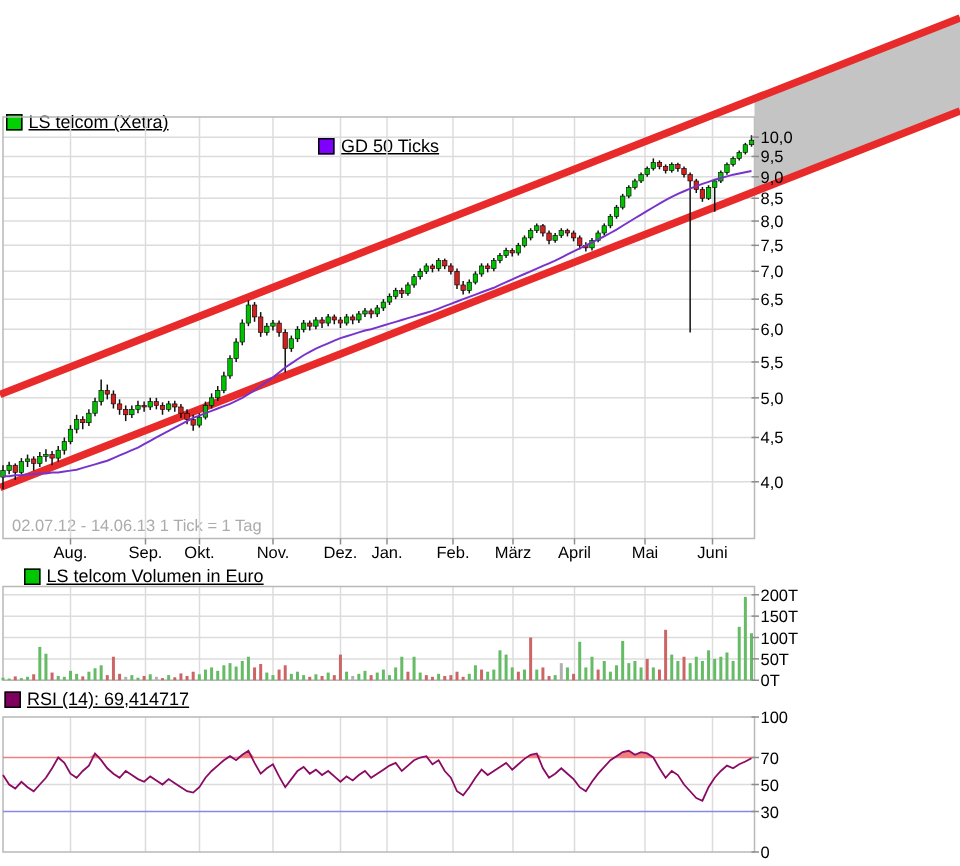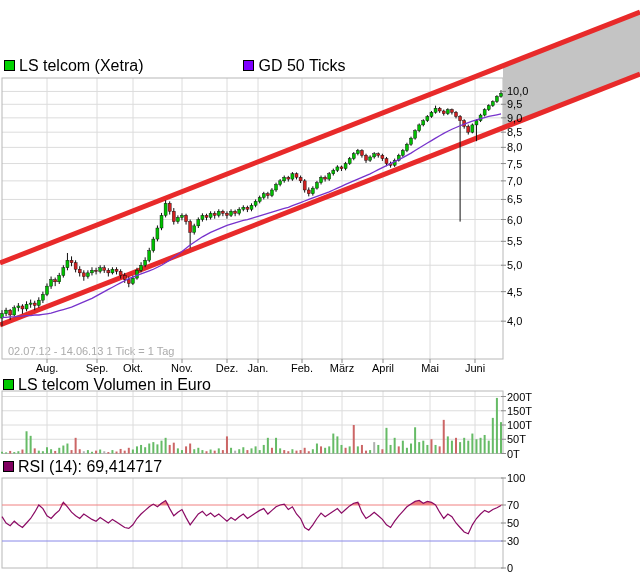--- a/index.html
+++ b/index.html
@@ -1,24 +1,24 @@
 <!DOCTYPE html>
 <html><head>
 <meta charset="utf-8">
 <style>
   html,body{margin:0;padding:0;background:#fff;}
   .canvas{position:relative;width:640px;height:577px;background:#fff;overflow:hidden;
           font-family:"Liberation Sans",sans-serif;}
-  .legend{position:absolute;display:flex;align-items:center;gap:4px;font-size:16px;color:#000;white-space:nowrap;}
+  .legend{position:absolute;display:flex;align-items:center;gap:4px;font-size:12px;color:#000;white-space:nowrap;text-decoration:underline;}
   .swatch{width:9px;height:9px;border:1px solid #000;display:inline-block;flex:0 0 auto;}
   .legend .lbl{line-height:11px;}
   .main-legend{top:60px;left:4px;gap:4px;}
   .main-legend .item{display:flex;align-items:center;gap:4px;}
-  .main-legend .item+.item{margin-left:96px;}
-  .vol-legend{top:379px;left:3px;}
+  .main-legend .item+.item{margin-left:96px;margin-top:32px;}
+  .vol-legend{top:379px;left:16px;}
   .rsi-legend{top:461px;left:3px;text-align:right;}
   svg{position:absolute;top:0;left:0;}
   svg text{font-family:"Liberation Sans",sans-serif;font-size:11px;fill:#000;}
   .footer-note{position:absolute;left:8px;top:345px;font-size:11px;color:#ababab;letter-spacing:0px;}
 </style>
 </head>
 <body>
 
 <div class="canvas">
 

